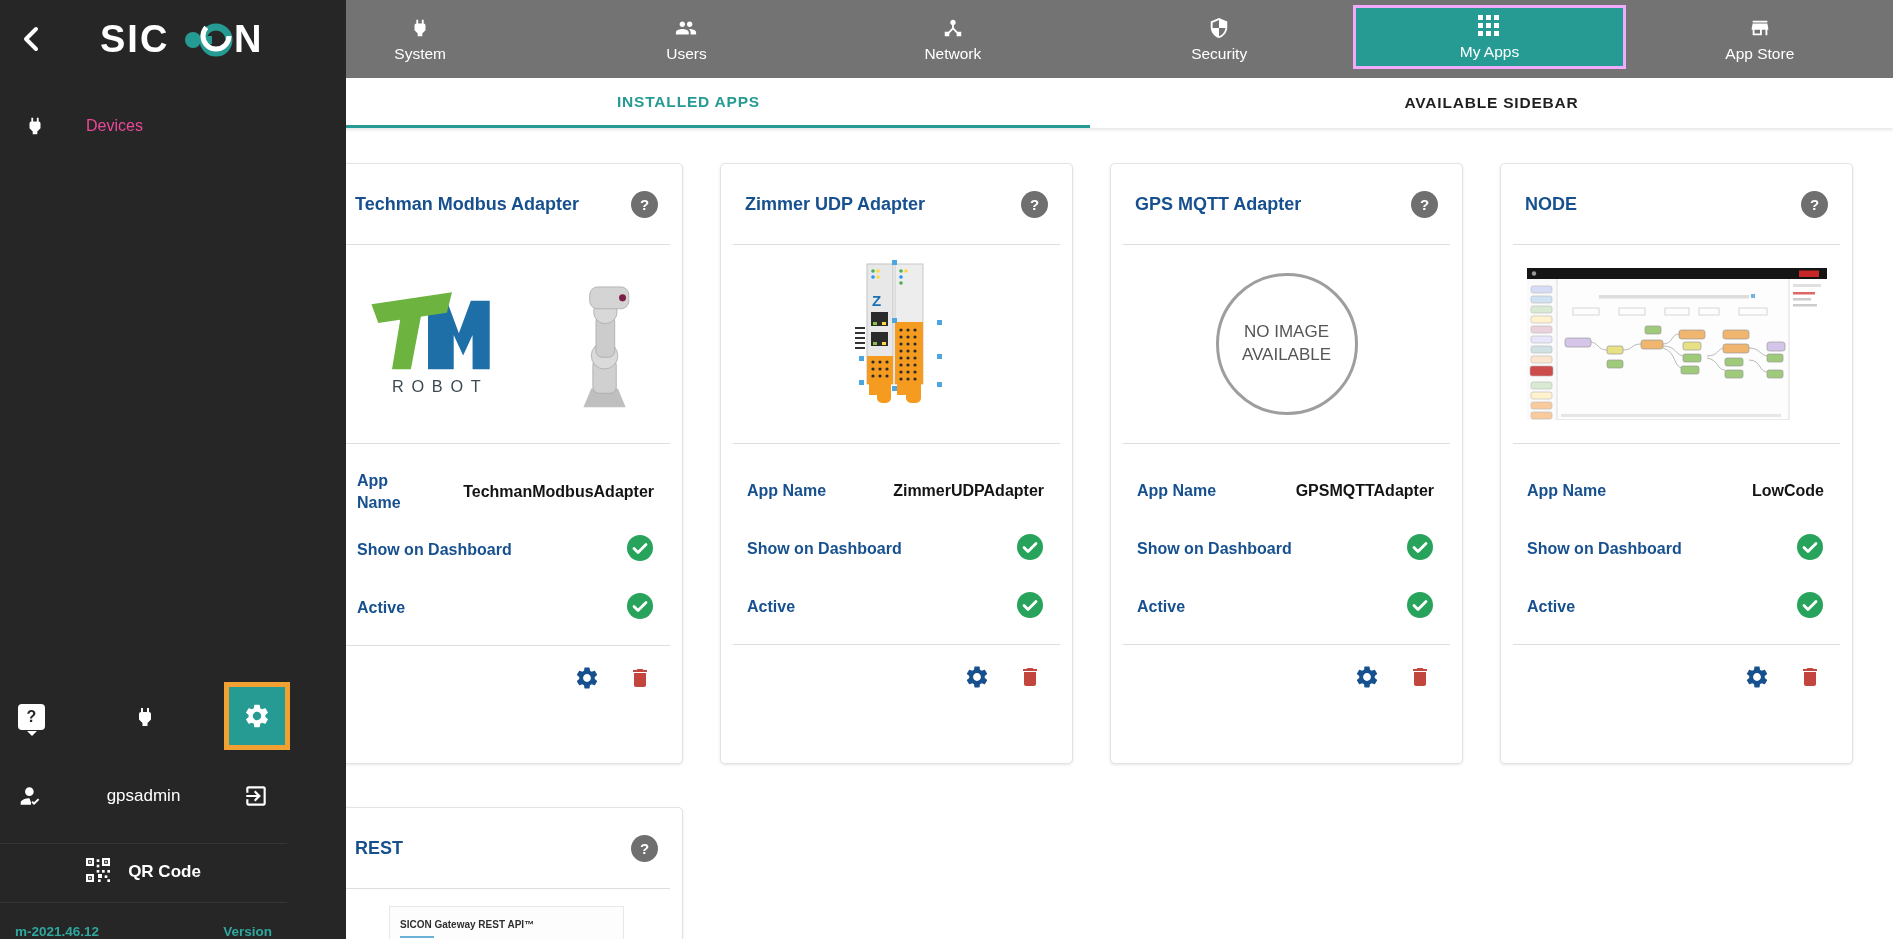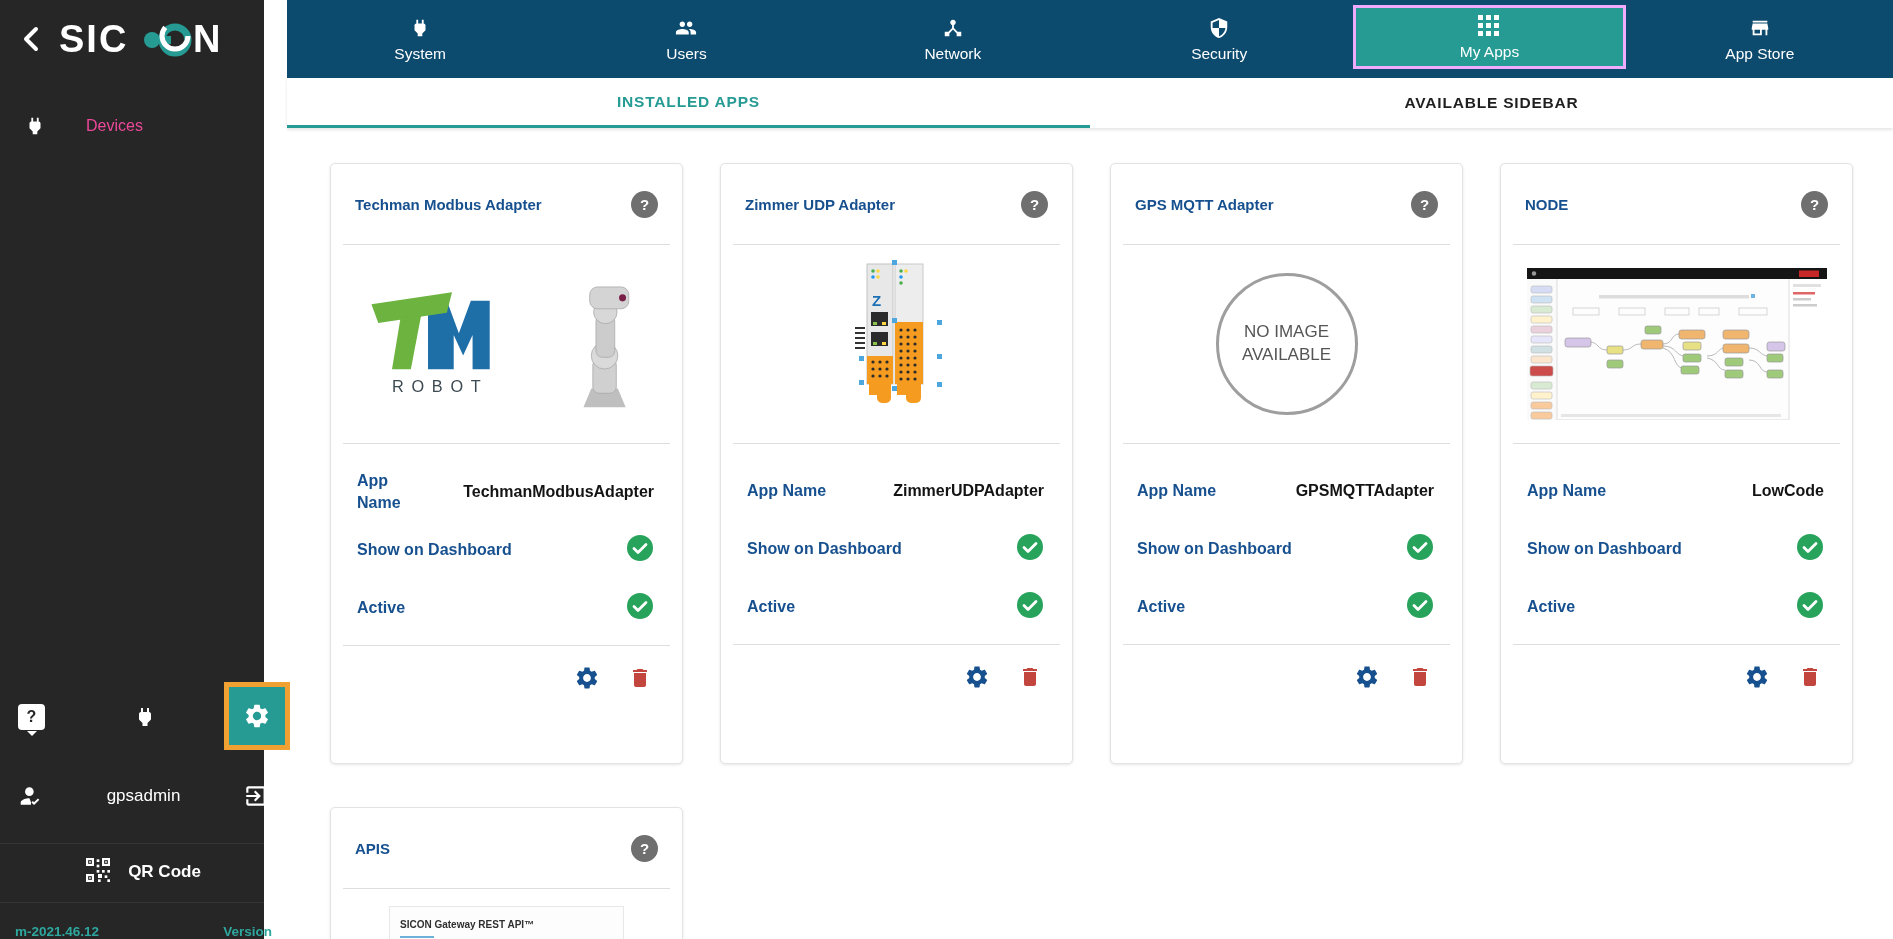--- a/index.html
+++ b/index.html
@@ -4,21 +4,21 @@
 <style>
   * { box-sizing: border-box; margin: 0; padding: 0; }
   html,body { width:1893px; height:939px; overflow:hidden; }
   body {
     font-family: "Liberation Sans", sans-serif;
     background:#ffffff;
     position:relative;
   }
   
   .sidebar {
-    position:absolute; left:0; top:0; width:264px; height:939px;
+    position:absolute; left:0; top:0; width:346px; height:939px;
     background:#262626; color:#fff; z-index:5;
   }
   .sidebar-top { height:78px; display:flex; align-items:center; padding:0 14px; }
   .back-btn { width:34px; height:34px; display:flex; align-items:center; justify-content:center; cursor:pointer; }
   .logo { flex:1; display:flex; align-items:center; justify-content:center; gap:2px; margin-right:20px; }
   .logo svg { display:block; }
   .side-item { position:absolute; left:0; width:287px; height:52px; display:flex; align-items:center; cursor:pointer; }
   .side-item .s-icon { width:24px; margin-left:24px; display:flex; }
   .side-item .s-label { margin-left:38px; font-size:16px; color:#ec4899; }
   .util-row { position:absolute; left:0; top:684px; width:287px; height:66px; display:flex; align-items:center; }
@@ -32,40 +32,40 @@
   .user-row .u-icon { margin-left:18px; display:flex; }
   .user-name { flex:1; text-align:center; font-size:17px; color:#fff; }
   .logout-btn { margin-right:18px; display:flex; cursor:pointer; }
   .qr-row { position:absolute; left:0; top:843px; width:287px; height:56px; display:flex; align-items:center; justify-content:center; gap:18px;
     border-top:1px solid rgba(255,255,255,0.07); cursor:pointer; }
   .qr-label { font-size:17px; font-weight:bold; color:#fff; }
   .version-row { position:absolute; left:0; top:902px; width:287px; height:37px; display:flex; align-items:flex-end; justify-content:space-between;
     padding:0 15px; border-top:1px solid rgba(255,255,255,0.07); }
   .version-row span { color:#2EA79E; font-size:13.5px; font-weight:bold; }
   
-  .topnav { position:absolute; left:287px; top:0; width:1606px; height:78px; background:#0c4a6e; display:flex; }
+  .topnav { position:absolute; left:287px; top:0; width:1606px; height:78px; background:#737373; display:flex; }
   .nav-item { flex:1; display:flex; flex-direction:column; align-items:center; justify-content:center; gap:6px;
     color:#fff; cursor:pointer; padding-top:2px; }
   .nav-item .n-label { font-size:15.5px; }
   .nav-item.active { background:#269B94; border:3px solid #f0abfc; margin:5px 1px 9px; }
   
   .tabbar { position:absolute; left:287px; top:78px; width:1606px; height:50px; background:#fff; display:flex;
     box-shadow:0 2px 3px rgba(0,0,0,0.10); z-index:2;}
   .tab { flex:1; display:flex; align-items:center; justify-content:center; font-size:15.5px; font-weight:bold;
     letter-spacing:0.8px; color:#1f1f1f; cursor:pointer; }
   .tab.active { color:#269B94; border-bottom:3px solid #269B94; }
   
   .content { position:absolute; left:287px; top:128px; width:1606px; height:811px; background:#fff;
     padding:35px 0 0 43px; overflow:hidden; }
   .cards-row { display:flex; gap:37px; }
   .card { width:353px; height:601px; background:#fff; border:1px solid #e3e3e3; border-radius:5px;
     box-shadow:0 1px 3px rgba(0,0,0,0.10); overflow:hidden; }
   .card.partial { margin-top:43px; height:380px; }
   .card-header { height:80px; display:flex; align-items:center; justify-content:space-between; padding:0 24px; }
-  .card-title { font-size:15px; font-weight:bold; color:#17508F; }
+  .card-title { font-size:18px; font-weight:bold; color:#17508F; }
   .help-circle { width:27px; height:27px; border-radius:50%; background:#6F6F6F; color:#fff; font-weight:bold; font-size:15px;
     display:flex; align-items:center; justify-content:center; cursor:pointer; flex:none; }
   .divider { border-top:1px solid #dedede; margin:0 12px; }
   .card-image { height:198px; display:flex; align-items:center; justify-content:center; gap:12px; overflow:hidden; }
   .card-body { padding:26px 28px 0 26px; }
   .info-row { display:flex; align-items:center; justify-content:space-between; min-height:42px; margin-bottom:16px; }
   .info-label { font-size:16px; font-weight:bold; color:#17508F; line-height:1.35; }
   .info-label.narrow { max-width:64px; }
   .info-value { font-size:16px; font-weight:bold; color:#141414; text-align:right; }
   .card-actions { height:64px; display:flex; align-items:center; justify-content:flex-end; gap:28px; padding-right:30px; }
@@ -560,21 +560,21 @@
             <svg width="24" height="24" viewBox="0 0 24 24" fill="#C2453E">
               <path d="M6 19c0 1.1.9 2 2 2h8c1.1 0 2-.9 2-2V7H6v12zM19 4h-3.5l-1-1h-5l-1 1H5v2h14V4z"></path>
             </svg>
           </span>
       </div>
     </div>
   </div>
 
   <div class="card partial">
     <div class="card-header">
-      <span class="card-title">APIS</span>
+      <span class="card-title">REST</span>
       <span class="help-circle">?</span>
     </div>
     <div class="divider"></div>
     <div class="card-image">
       <div class="apis-thumb">
         <div class="apis-title">SICON Gateway REST API™</div>
         <div class="apis-link"></div>
 
       </div>
     </div>

